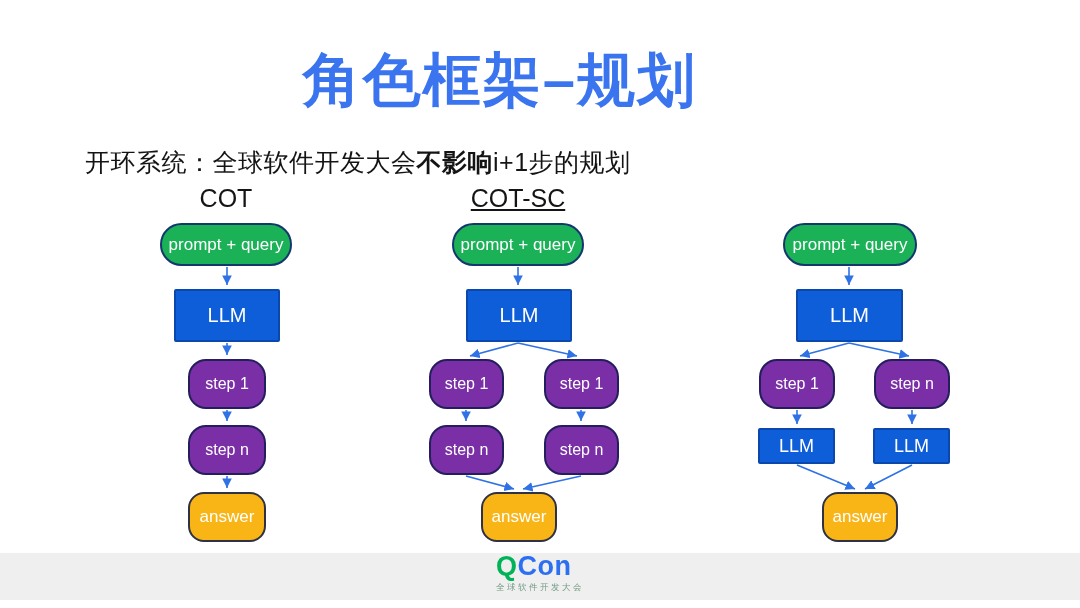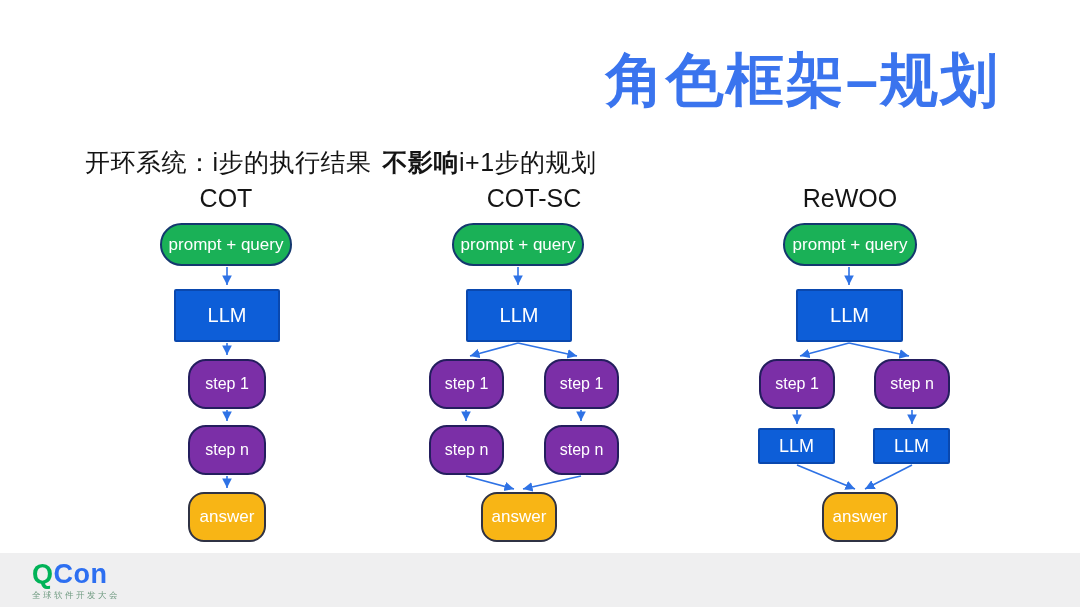--- a/index.html
+++ b/index.html
@@ -1,72 +1,71 @@
 <!DOCTYPE html>
 <html><head>
 <meta charset="utf-8">
 <style>
   html,body{margin:0;padding:0;background:#ffffff;}
   .slide{
     position:relative;width:1080px;height:608px;overflow:hidden;background:#ffffff;
     font-family:"Liberation Sans","DejaVu Sans",sans-serif;
   }
   .title{
-    position:absolute;top:42px;left:0;width:1000px;text-align:right;
+    position:absolute;top:42px;left:0;width:1000px;text-align:center;
     font-size:58px;font-weight:900;color:#3a74ee;letter-spacing:2px;
   }
   .subtitle{
     position:absolute;top:146px;left:85px;
     font-size:25px;font-weight:500;color:#141414;letter-spacing:0.5px;
   }
-  .subtitle .em{font-weight:900;margin-left:11px;}
+  .subtitle .em{font-weight:900;}
   .col-heading{
     position:absolute;top:184px;text-align:center;
     font-size:25px;font-weight:500;color:#141414;
   }
   .diagram-area{position:absolute;top:215px;left:0;width:1080px;height:345px;}
   .arrows{position:absolute;top:0;left:0;}
   .node{
     position:absolute;display:flex;align-items:center;justify-content:center;
     color:#ffffff;box-sizing:border-box;border:2px solid #c2410c;text-align:center;
   }
   .pill{background:#1ab157;border-radius:22px;font-size:17px;border-color:#14386e;}
   .llm{background:#0d5ed8;border-radius:2px;font-size:20px;border-color:#0a48ae;}
   .llm-sm{background:#0d5ed8;border-radius:2px;font-size:18px;border-color:#0a48ae;}
   .stepbox{background:#7b2fa7;border-radius:18px;font-size:16px;border-color:#241e5e;}
   .answer{background:#f8b515;border-radius:16px;font-size:17px;border-color:#2f3244;}
   .footer{
-    position:absolute;top:553px;left:0;width:1080px;height:54px;background:#efeff0;
+    position:absolute;top:553px;left:0;width:1080px;height:47px;background:#efeff0;
     display:flex;align-items:center;justify-content:space-between;
-    padding:0 32px;box-sizing:border-box;
+    padding:0 32px;box-sizing:border-box;flex-direction:column;
   }
   .qcon-logo{display:flex;flex-direction:column;line-height:1;}
   .qcon-word{font-size:27px;font-weight:800;letter-spacing:0.5px;}
   .qcon-q{color:#00b358;}
   .qcon-con{color:#2d6ff1;}
   .qcon-tagline{font-size:8.5px;color:#6f9a80;letter-spacing:2.5px;margin-top:3px;}
   .infoq-logo{display:flex;align-items:center;gap:7px;}
   .infoq-word{font-size:25px;font-weight:800;line-height:1;}
   .infoq-info{color:#2d6ff1;}
   .infoq-q{color:#00a643;}
   .infoq-divider{width:2px;height:20px;background:#c9c9c9;}
   .infoq-brand{font-size:21px;font-weight:700;color:#3c3c3c;letter-spacing:1px;}
 </style>
 </head>
 <body>
 
 <div class="slide">
 
   <div class="title">角色框架–规划</div>
 
-  <div class="subtitle"><span>开环系统：i步的执行结果</span><span class="em">不影响</span><span>i+1步的规划</span></div>
+  <div class="subtitle"><span>开环系统：全球软件开发大会</span><span class="em">不影响</span><span>i+1步的规划</span></div>
 
   <div class="col-heading" style="left:160px;width:132px;">COT</div>
-  <div class="col-heading" style="left:468px;width:132px;">COT-SC</div>
-  <div class="col-heading" style="left:783px;width:134px;">ReWOO</div>
+  <div class="col-heading" style="left:452px;width:132px;text-decoration:underline;">COT-SC</div>
 
   <div class="diagram-area">
 
     <svg class="arrows" width="1080" height="345" viewBox="0 0 1080 345">
       <defs>
         <marker id="ah" markerWidth="8" markerHeight="8" refX="6" refY="3" orient="auto">
           <path d="M0,0 L6,3 L0,6 z" fill="#2e72e5"></path>
         </marker>
       </defs>
       <g stroke="#2e72e5" stroke-width="1.6" fill="none" marker-end="url(#ah)">

